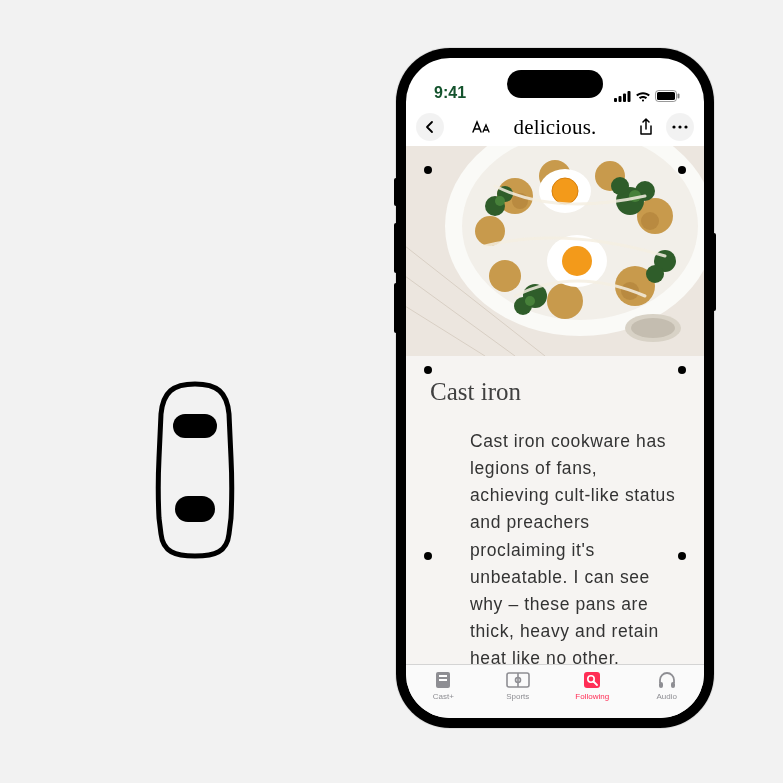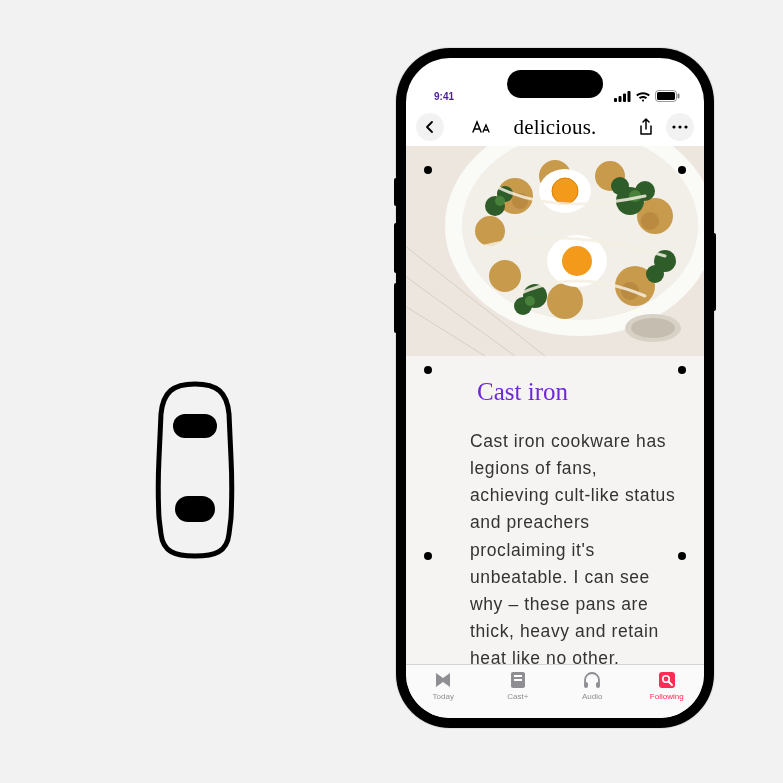--- a/index.html
+++ b/index.html
@@ -57,23 +57,23 @@
     z-index: 50;
   }
 
   
   .status-bar {
     height: 50px;
     display: flex;
     align-items: flex-end;
     justify-content: space-between;
     padding: 0 24px 6px 28px;
-    font-size: 10px;
+    font-size: 16px;
     font-weight: 600;
-    color: #4c1d95;
+    color: #14532d;
   }
   .status-right { display:flex; align-items:center; gap:4px; }
   .status-right svg { display:block; }
 
   
   .nav-bar {
     height: 38px;
     display: flex;
     align-items: center;
     padding: 0 10px;
@@ -115,23 +115,22 @@
   .hero-image svg { position:absolute; inset:0; width:100%; height:100%; }
 
   .article {
     padding: 22px 24px 10px 24px;
     background: #f6f4f2;
   }
   .article h2 {
     font-family: Georgia, "Times New Roman", serif;
     font-weight: 400;
     font-size: 25px;
-    color: #6d28d9;
+    color: #404040;
     margin-bottom: 22px;
-    margin-left: 47px;
   }
   .article p {
     font-size: 17.5px;
     line-height: 1.55;
     color: #333;
     letter-spacing: 0.6px;
     font-weight: 300;
     margin-left: 40px;
   }
 
@@ -315,52 +314,54 @@
 
       <div class="article">
         <h2>Cast iron</h2>
         <p>Cast iron cookware has legions of fans, achieving cult-like status and preachers proclaiming it's unbeatable. I can see why – these pans are thick, heavy and retain heat like no other. They're unmatched for meat that needs a strong sear; hav-</p>
       </div>
     </div>
 
     <div class="tab-bar">
       <div class="tab">
         <div class="ticon">
-          <svg width="20" height="20" viewBox="0 0 20 20">
-              <path d="M3 3 L10 8 L17 3 L17 17 L10 12 L3 17 Z" fill="#8e8e93"></path>
-            </svg>
-        </div>
-        <span>Today</span>
-      </div>
-      <div class="tab">
-        <div class="ticon">
           <svg width="18" height="20" viewBox="0 0 18 20">
               <rect x="2" y="2" width="14" height="16" rx="2" fill="#8e8e93"></rect>
               <rect x="5" y="5" width="8" height="2" fill="#fff"></rect>
               <rect x="5" y="9" width="8" height="2" fill="#fff"></rect>
             </svg>
         </div>
         <span>Cast+</span>
+      </div>
+      <div class="tab">
+        <div class="ticon">
+          <svg width="24" height="16" viewBox="0 0 24 16">
+              <rect x="1" y="1" width="22" height="14" rx="2" fill="none" stroke="#8e8e93" stroke-width="1.6"></rect>
+              <line x1="12" y1="1" x2="12" y2="15" stroke="#8e8e93" stroke-width="1.6"></line>
+              <circle cx="12" cy="8" r="2.5" fill="none" stroke="#8e8e93" stroke-width="1.6"></circle>
+            </svg>
+        </div>
+        <span>Sports</span>
+      </div>
+      <div class="tab active">
+        <div class="ticon">
+          <svg width="20" height="20" viewBox="0 0 20 20">
+              <rect x="2" y="2" width="16" height="16" rx="3" fill="#ff2d55"></rect>
+              <circle cx="9" cy="9" r="3.2" fill="none" stroke="#fff" stroke-width="1.6"></circle>
+              <line x1="11.5" y1="11.5" x2="15" y2="15" stroke="#fff" stroke-width="1.8" stroke-linecap="round"></line>
+            </svg>
+        </div>
+        <span>Following</span>
       </div>
       <div class="tab">
         <div class="ticon">
           <svg width="20" height="20" viewBox="0 0 20 20">
               <path d="M3 13 V10 a7 7 0 0 1 14 0 V13" fill="none" stroke="#8e8e93" stroke-width="1.8"></path>
               <rect x="2" y="12" width="4" height="6" rx="2" fill="#8e8e93"></rect>
               <rect x="14" y="12" width="4" height="6" rx="2" fill="#8e8e93"></rect>
             </svg>
         </div>
         <span>Audio</span>
       </div>
-      <div class="tab active">
-        <div class="ticon">
-          <svg width="20" height="20" viewBox="0 0 20 20">
-              <rect x="2" y="2" width="16" height="16" rx="3" fill="#ff2d55"></rect>
-              <circle cx="9" cy="9" r="3.2" fill="none" stroke="#fff" stroke-width="1.6"></circle>
-              <line x1="11.5" y1="11.5" x2="15" y2="15" stroke="#fff" stroke-width="1.8" stroke-linecap="round"></line>
-            </svg>
-        </div>
-        <span>Following</span>
-      </div>
     </div>
 
   </div>
 </div>
 
 </body></html>

